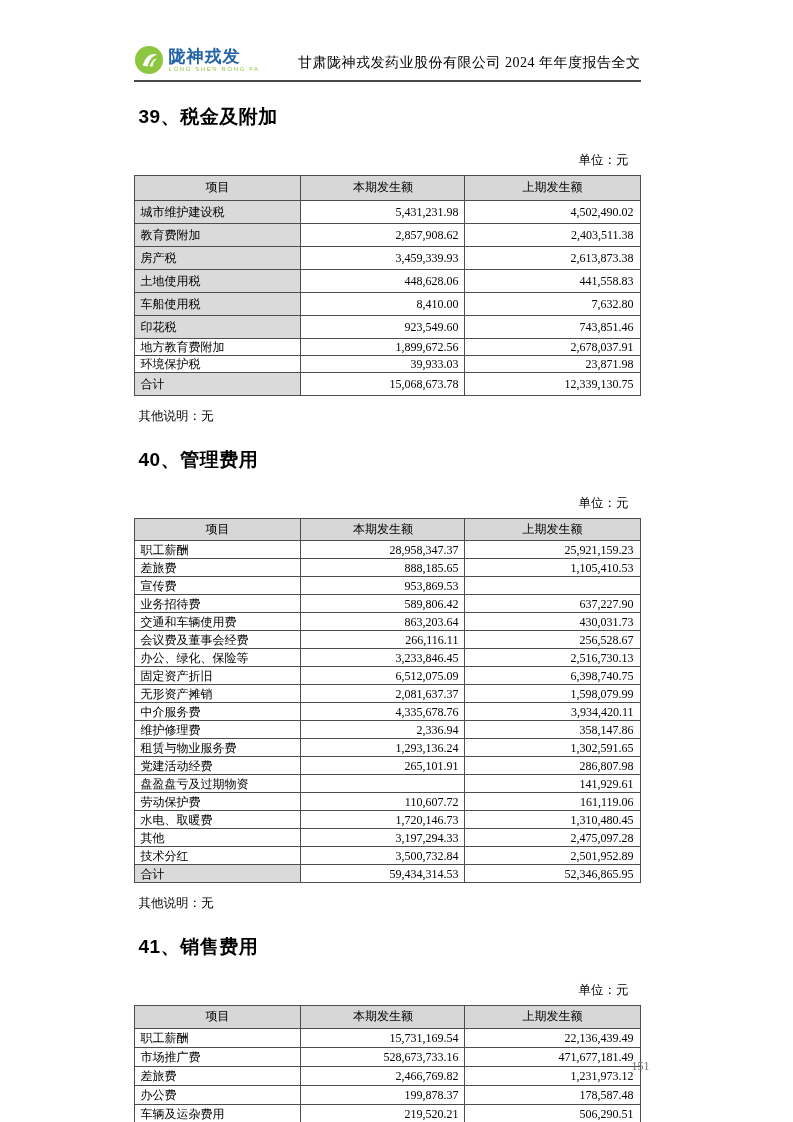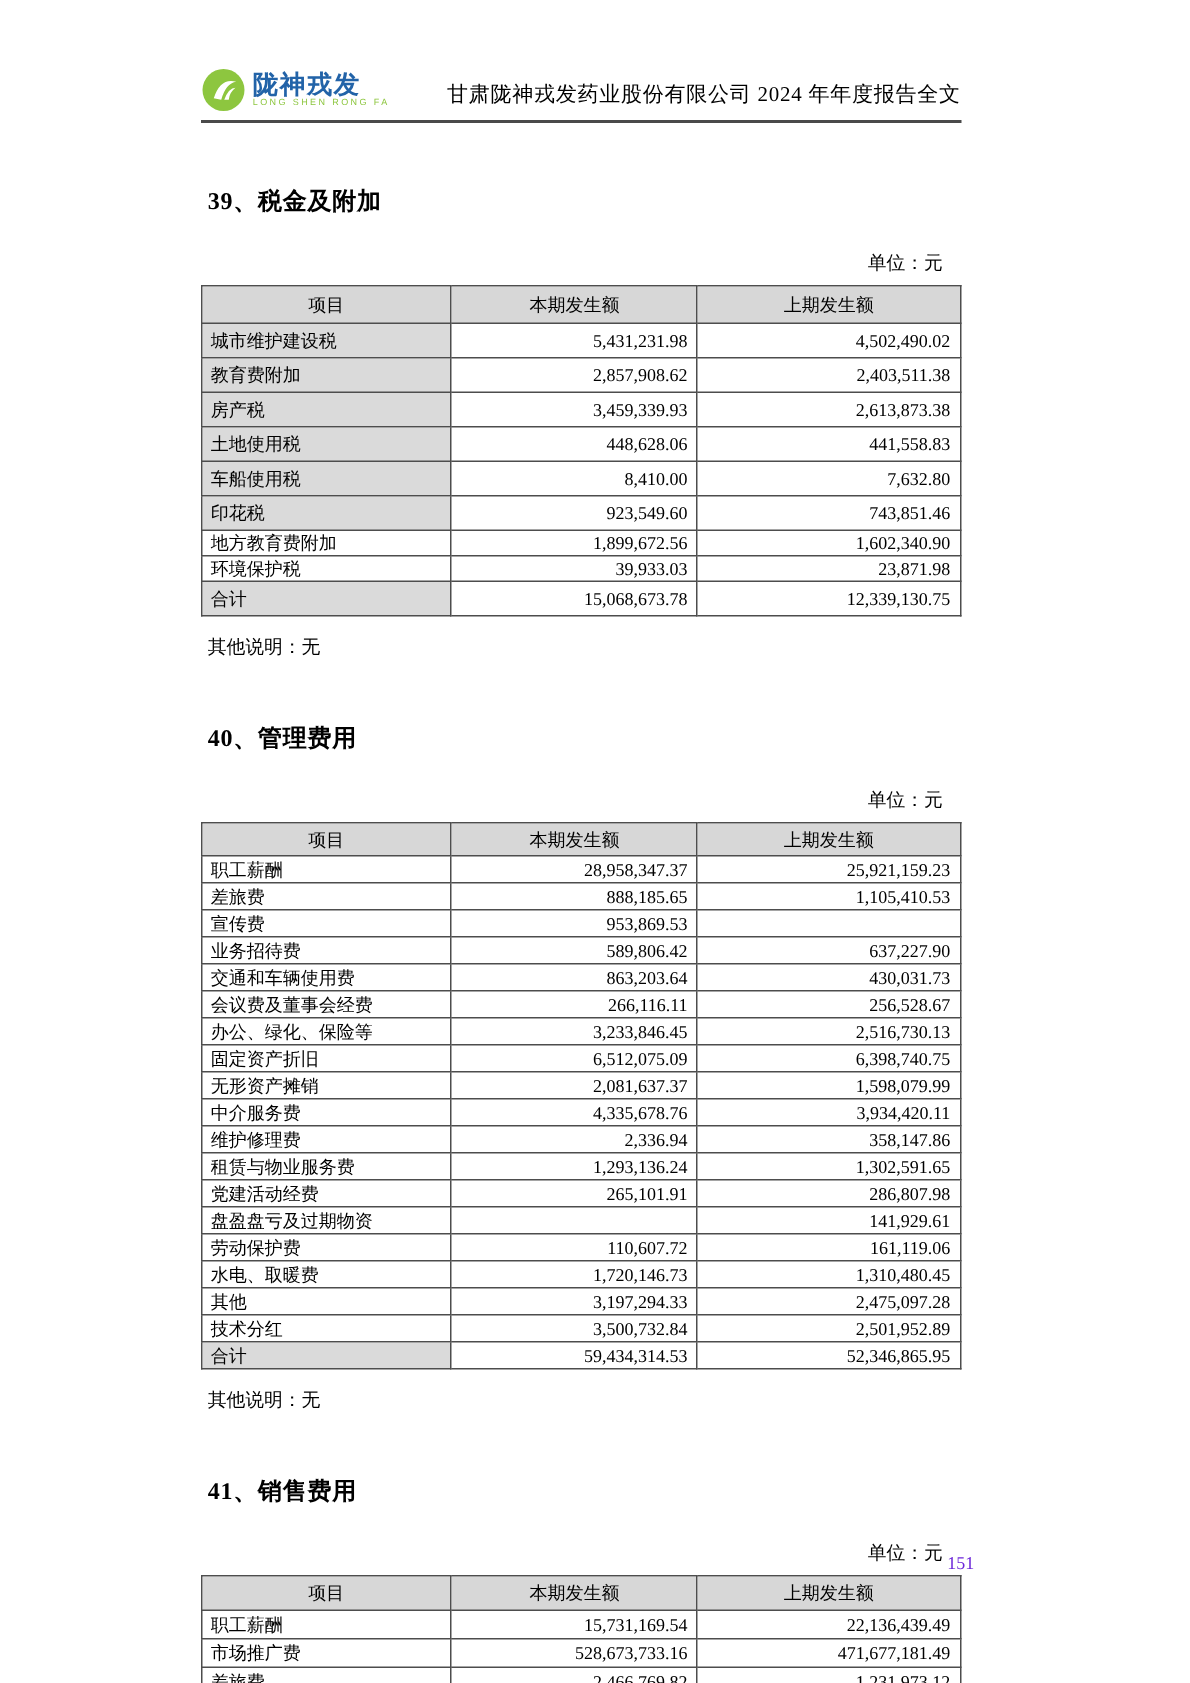--- a/index.html
+++ b/index.html
@@ -25,43 +25,43 @@
     letter-spacing: 1px;
   }
   .logo-en {
     font-family: "Liberation Sans", "DejaVu Sans", sans-serif;
     font-size: 6px; color: var(--logo-green); letter-spacing: 1.6px; margin-top: 1px;
   }
   .header-title { font-size: 14px; padding-bottom: 3px; letter-spacing: 0.5px; }
   .header-rule { border: none; border-top: 2.5px solid var(--rule-color); margin-top: 5px; }
   
   .section-heading {
-    font-family: Liberation Serif, serif;
-    font-size: 16px; font-weight: bold; margin: 42px 0 0 5px; letter-spacing: 0.5px;
+    font-family: Liberation Sans, sans-serif;
+    font-size: 19px; font-weight: bold; margin: 22px 0 0 5px; letter-spacing: 0.5px;
   }
   .unit-label { text-align: right; font-size: 12.5px; margin: 22px 12px 6px 0; }
   .note { font-size: 12.5px; margin: 12px 0 0 5px; }
   
   table.data-table { width: 100%; border-collapse: collapse; table-layout: fixed; }
   .data-table th, .data-table td {
     border: 1px solid var(--border-color);
     font-size: 12px; font-weight: normal;
     overflow: hidden; white-space: nowrap; line-height: 14px;
   }
-  .data-table th { background: var(--table-header-bg); text-align: center; padding: 5px 4px; }
+  .data-table th { background: var(--table-header-bg); text-align: center; padding: 5px 4px; font-family: Liberation Mono, monospace; }
   .data-table td { padding: 4px 6px; text-align: left; }
   .data-table td.num { text-align: right; }
   tr.shaded td:first-child { background: var(--shaded-cell-bg); }
   tr.compact td { padding-top: 1px; padding-bottom: 1px; }
   table.dense th { padding: 3.5px 4px; }
   table.dense td { padding-top: 1.5px; padding-bottom: 1.5px; }
   table.medium th { padding: 4px; }
   table.medium td { padding-top: 2px; padding-bottom: 2px; }
   
-  .page-number { position: absolute; right: 75px; bottom: 72px; font-size: 12px; color: #6d28d9; }
+  .page-number { position: absolute; right: 75px; bottom: 48px; font-size: 12px; color: #737373; }
 </style>
 </head>
 <body>
 
 <div class="page">
 
   <div class="header">
     <div class="logo">
       <svg width="30" height="30" viewBox="0 0 30 30">
         <circle cx="15" cy="15" r="14" fill="var(--logo-green)"></circle>
@@ -120,21 +120,21 @@
             <td class="num">7,632.80</td>
           </tr>
           <tr class="shaded">
             <td>印花税</td>
             <td class="num">923,549.60</td>
             <td class="num">743,851.46</td>
           </tr>
           <tr class="compact">
             <td>地方教育费附加</td>
             <td class="num">1,899,672.56</td>
-            <td class="num">1,602,340.90</td>
+            <td class="num">2,678,037.91</td>
           </tr>
           <tr class="compact">
             <td>环境保护税</td>
             <td class="num">39,933.03</td>
             <td class="num">23,871.98</td>
           </tr>
           <tr class="shaded total">
             <td>合计</td>
             <td class="num">15,068,673.78</td>
             <td class="num">12,339,130.75</td>

